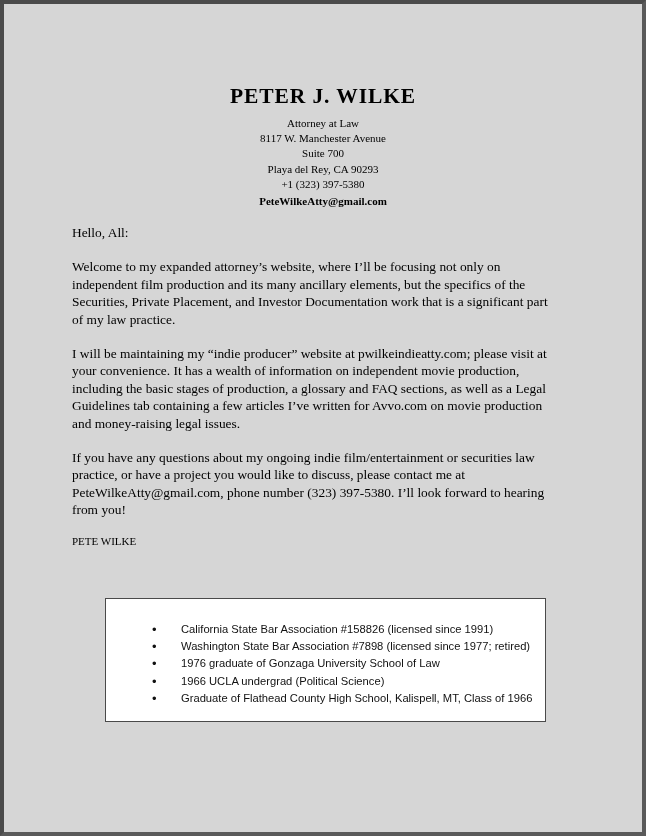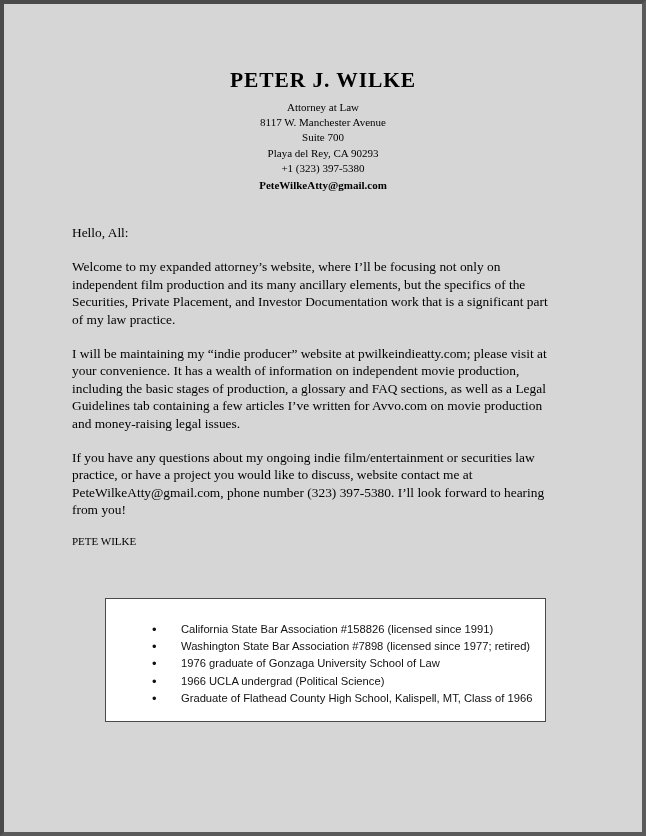--- a/index.html
+++ b/index.html
@@ -23,42 +23,42 @@
     border-top: 4px solid #4b4b4b;
     border-left: 4px solid #4b4b4b;
     border-right: 4px solid #5a5a5a;
     border-bottom: 4px solid #5a5a5a;
     padding: 0;
   }
 
   
   .letterhead {
     text-align: center;
-    padding-top: 64px;
+    padding-top: 80px;
   }
   .lh-name {
     font-size: 21.5px;
     font-weight: bold;
     letter-spacing: 0.9px;
     line-height: 1.2;
     margin-bottom: 6px;
   }
   .lh-line {
     font-size: 11px;
     line-height: 15.3px;
   }
   .lh-line.bold {
     font-weight: bold;
     margin-top: 2px;
   }
 
   
   .body-block {
     padding: 0 94px 0 68px;
-    margin-top: 30px;
+    margin-top: 14px;
   }
   .para {
     font-size: 13.4px;
     line-height: 17.6px;
     text-align: left;
     margin: 0 0 16px 0;
   }
   .para.salutation {
     margin-bottom: 17px;
   }
@@ -127,21 +127,21 @@
   </div>
 
   <div class="body-block">
 
     <p class="para salutation">Hello, All:</p>
 
     <p class="para">Welcome to my expanded attorney’s website, where I’ll be focusing not only on independent film production and its many ancillary elements, but the specifics of the Securities, Private Placement, and Investor Documentation work that is a significant part of my law practice.</p>
 
     <p class="para"><span>I will be maintaining my “indie producer” website at </span><b>pwilkeindieatty.com</b><span>; please visit at your convenience. It has a wealth of information on independent movie production, including the basic stages of production, a glossary and FAQ sections, as well as a Legal Guidelines tab containing a few articles I’ve written for Avvo.com on movie production and money-raising legal issues.</span></p>
 
-    <p class="para tight"><span>If you have any questions about my ongoing indie film/entertainment or securities law practice, or have a project you would like to discuss, website contact me at </span><b>PeteWilkeAtty@gmail.com,</b><span> phone number (323) 397-5380. I’ll look forward to hearing from you!</span></p>
+    <p class="para tight"><span>If you have any questions about my ongoing indie film/entertainment or securities law practice, or have a project you would like to discuss, please contact me at </span><b>PeteWilkeAtty@gmail.com,</b><span> phone number (323) 397-5380. I’ll look forward to hearing from you!</span></p>
 
 
     <p class="signature">PETE WILKE</p>
 
   </div>
 
   <div class="cred-box">
     <ul class="cred-list">
       <li><span class="cred-bullet">•</span><span>California State Bar Association #158826 (licensed since 1991)</span></li>
       <li><span class="cred-bullet">•</span><span>Washington State Bar Association #7898 (licensed since 1977; retired)</span></li>

